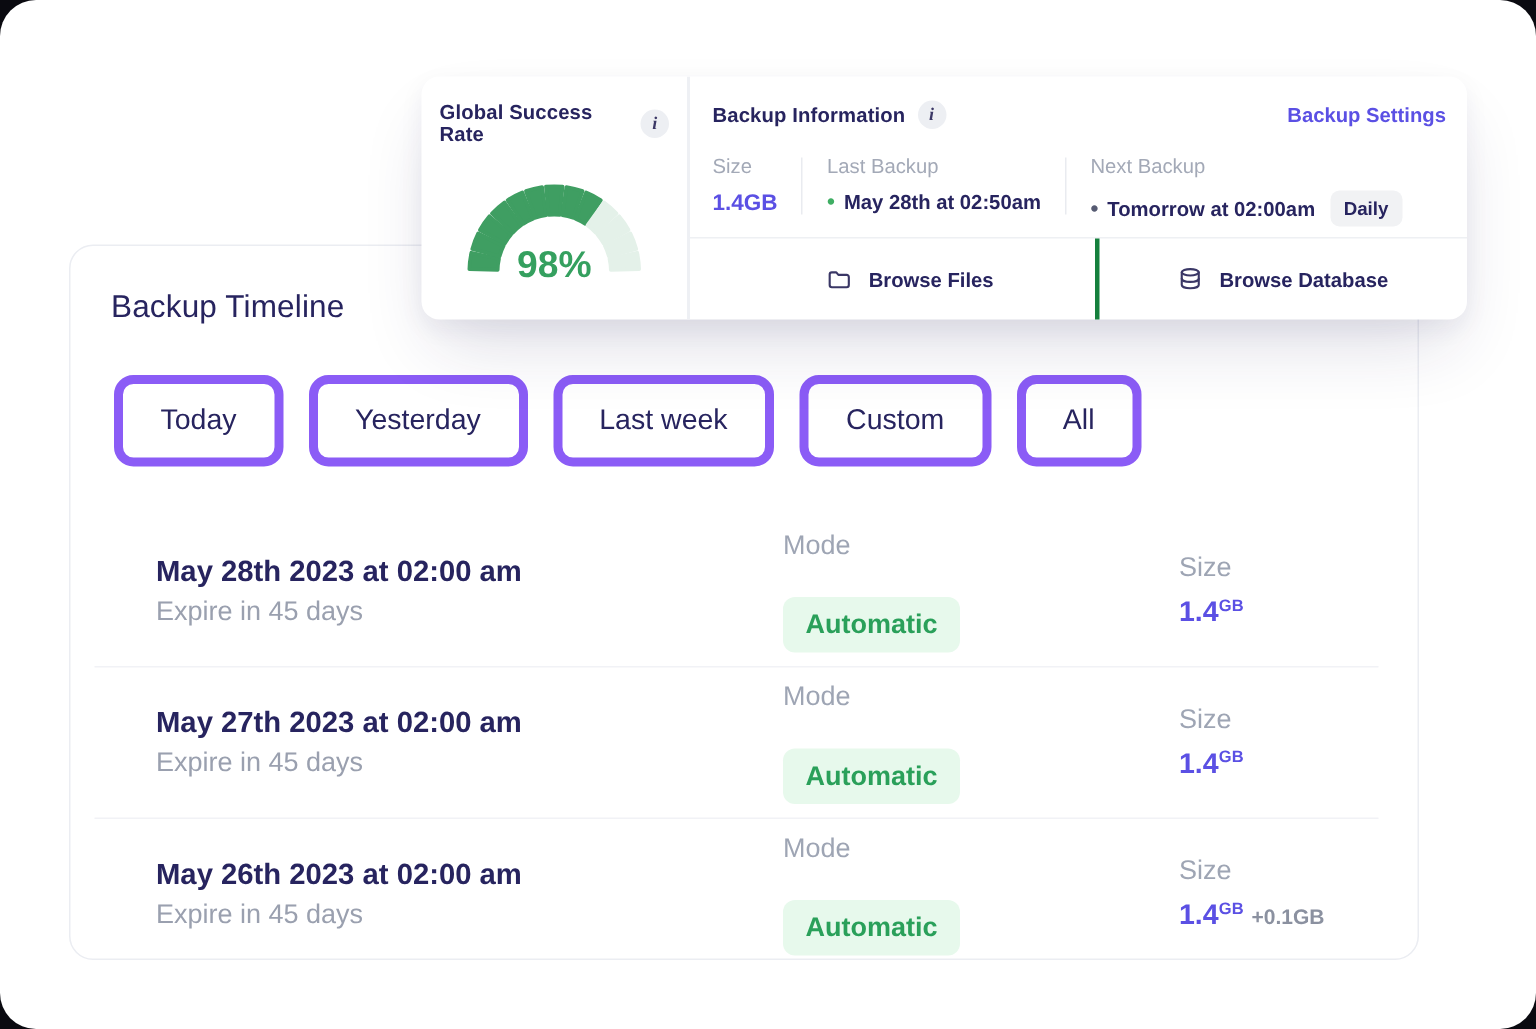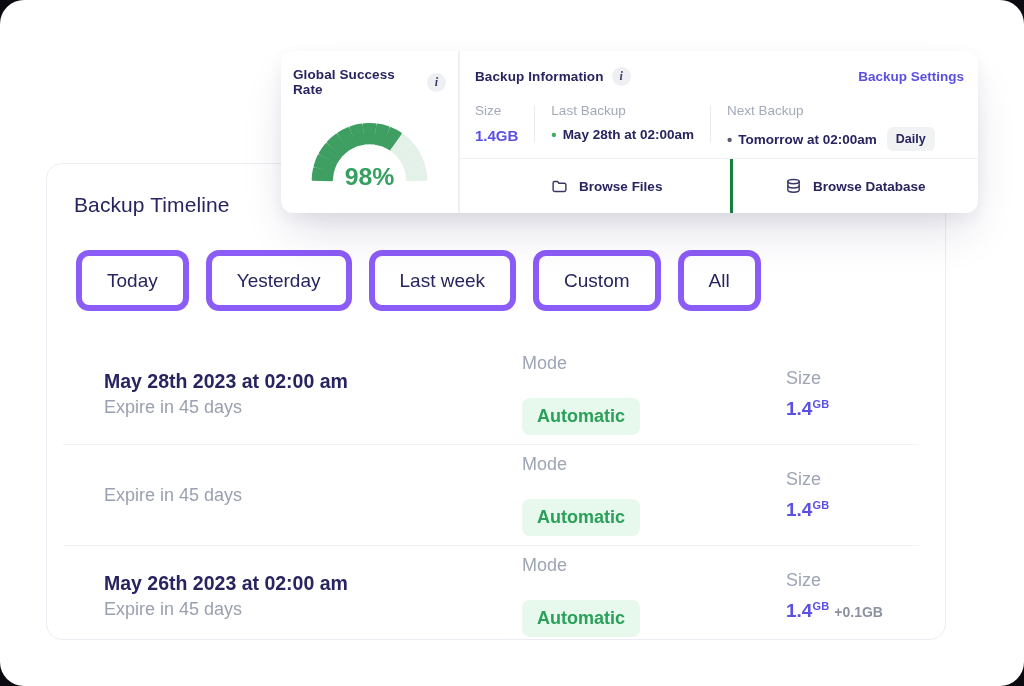--- a/index.html
+++ b/index.html
@@ -138,21 +138,21 @@
       <div class="stats-row">
         <div class="stat">
           <div class="stat-label">Size</div>
           <div class="stat-value size-value">1.4GB</div>
         </div>
         <div class="stat-divider"></div>
         <div class="stat">
           <div class="stat-label">Last Backup</div>
           <div class="stat-value">
             <span class="bullet green">•</span>
-            <span>May 28th at 02:00am</span>
+            <span>May 28th at 02:50am</span>
           </div>
         </div>
         <div class="stat-divider"></div>
         <div class="stat">
           <div class="stat-label">Next Backup</div>
           <div class="stat-value">
             <span class="bullet dark">•</span>
             <span>Tomorrow at 02:00am</span>
             <span class="daily-badge">Daily</span>
           </div>
@@ -207,20 +207,21 @@
         <div>
           <div class="col-label">Size</div>
           <div class="size-val"><span>1.4</span><sup>GB</sup><span class="size-extra"></span></div>
         </div>
       </div>
 
       <div class="row-divider"></div>
 
       <div class="backup-row">
         <div>
+          <div class="row-date">May 27th 2023 at 02:00 am</div>
           <div class="row-expire">Expire in 45 days</div>
         </div>
         <div>
           <div class="col-label">Mode</div>
           <span class="mode-badge">Automatic</span>
         </div>
         <div>
           <div class="col-label">Size</div>
           <div class="size-val"><span>1.4</span><sup>GB</sup><span class="size-extra"></span></div>
         </div>

